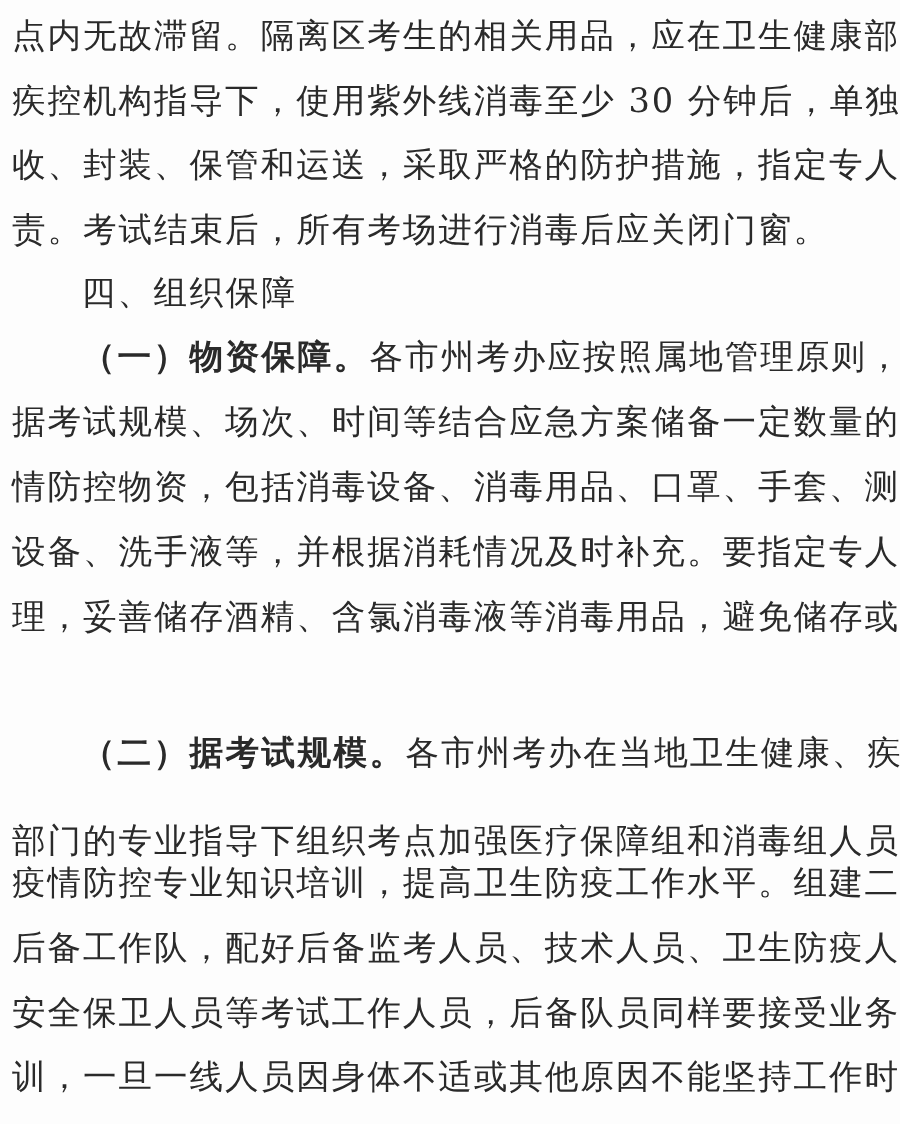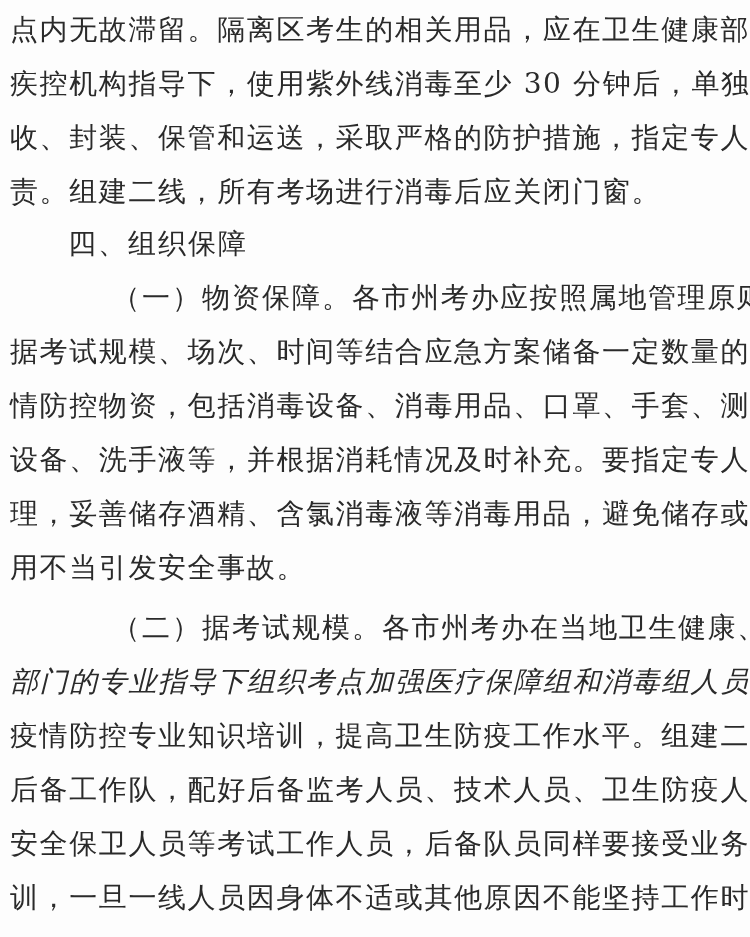--- a/index.html
+++ b/index.html
@@ -29,48 +29,46 @@
       font-size: 28px;
       line-height: 36px;
       white-space: nowrap;
       letter-spacing: 1.6px;
     }
     .heading {
       font-family: "DejaVu Sans", "Liberation Sans", sans-serif;
       letter-spacing: 2px;
     }
     .bold {
-      font-weight: normal;
-      margin-left: 44px;
+      font-weight: bold;
     }
   </style>
 </head>
 <body>
 
 <div class="page">
 
   <div class="line" style="top:12px;">点内无故滞留。隔离区考生的相关用品，应在卫生健康部门、</div>
   <div class="line" style="top:66px;">疾控机构指导下，使用紫外线消毒至少 30 分钟后，单独回</div>
   <div class="line" style="top:120px;">收、封装、保管和运送，采取严格的防护措施，指定专人负</div>
-  <div class="line" style="top:174px;">责。组建二线，所有考场进行消毒后应关闭门窗。</div>
+  <div class="line" style="top:174px;">责。考试结束后，所有考场进行消毒后应关闭门窗。</div>
 
   <div class="line heading" style="top:226px; left:68px;">四、组织保障</div>
 
   <div class="line" style="top:280px; left:68px;">
     <span class="bold heading">（一）物资保障。</span><span>各市州考办应按照属地管理原则，根</span>
   </div>
   <div class="line" style="top:334px;">据考试规模、场次、时间等结合应急方案储备一定数量的疫</div>
   <div class="line" style="top:388px;">情防控物资，包括消毒设备、消毒用品、口罩、手套、测温</div>
   <div class="line" style="top:442px;">设备、洗手液等，并根据消耗情况及时补充。要指定专人管</div>
   <div class="line" style="top:496px;">理，妥善储存酒精、含氯消毒液等消毒用品，避免储存或使</div>
-  <div class="line" style="top:550px;">用不当引发安全事故。</div>
 
   <div class="line" style="top:610px; left:68px;">
     <span class="bold heading">（二）据考试规模。</span><span>各市州考办在当地卫生健康、疾控等</span>
   </div>
-  <div class="line" style="top:664px;font-style:italic;">部门的专业指导下组织考点加强医疗保障组和消毒组人员</div>
+  <div class="line" style="top:683px;">部门的专业指导下组织考点加强医疗保障组和消毒组人员</div>
   <div class="line" style="top:718px;">疫情防控专业知识培训，提高卫生防疫工作水平。组建二线</div>
   <div class="line" style="top:772px;">后备工作队，配好后备监考人员、技术人员、卫生防疫人员、</div>
   <div class="line" style="top:826px;">安全保卫人员等考试工作人员，后备队员同样要接受业务培</div>
   <div class="line" style="top:880px;">训，一旦一线人员因身体不适或其他原因不能坚持工作时，</div>
   <div class="line" style="top:934px;">后备队员能够随时上岗接替工作。</div>
 
 </div>
 
 </body></html>

